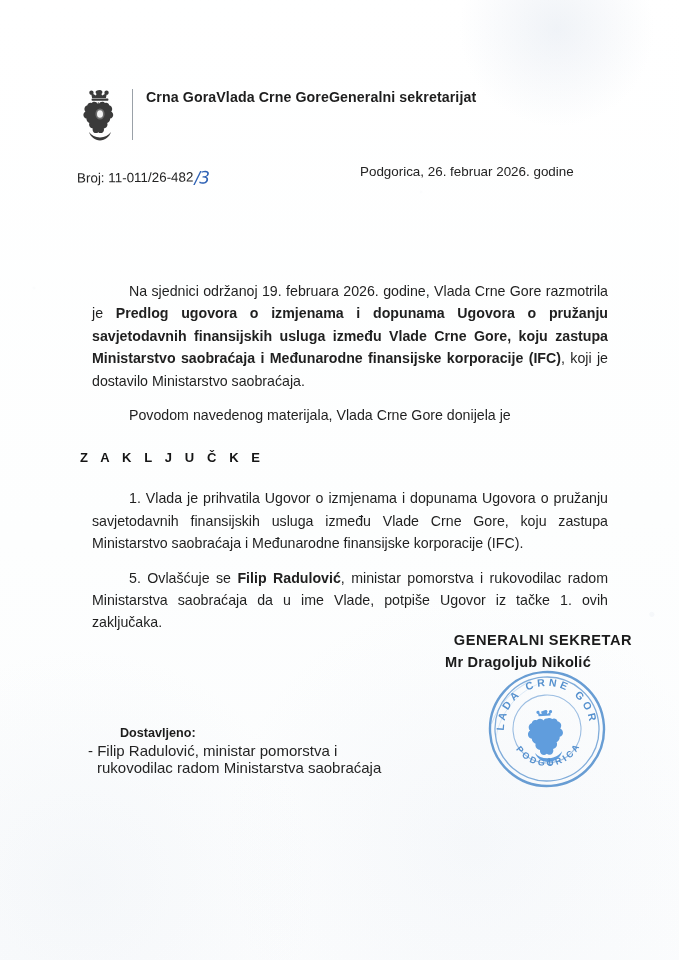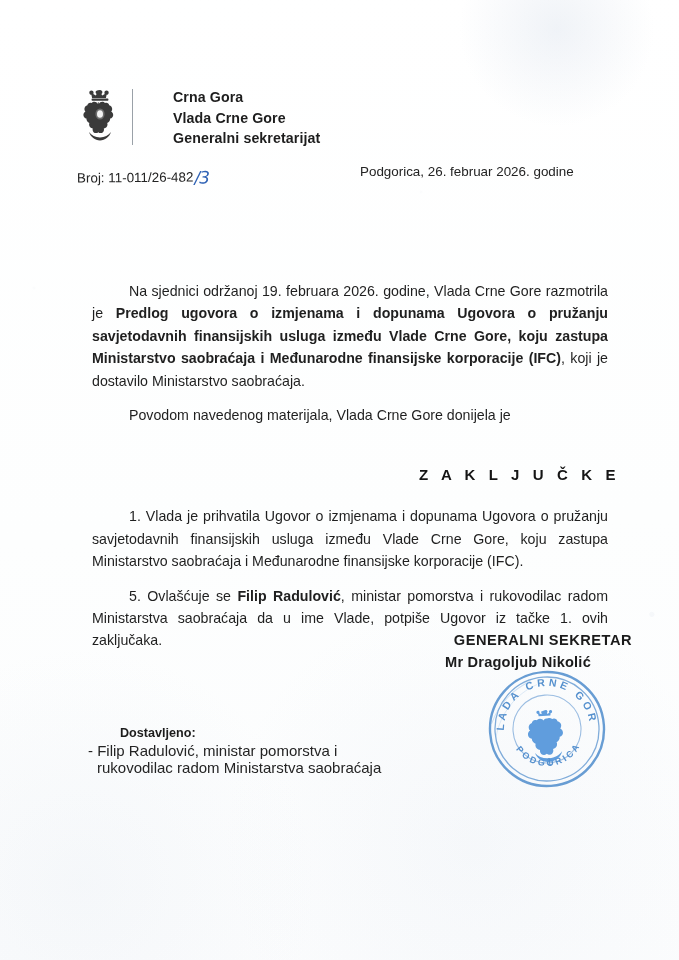--- a/index.html
+++ b/index.html
@@ -54,24 +54,23 @@
   }
   .crest svg { display: block; }
   .hdr-rule {
     width: 1px;
     align-self: stretch;
     background: #9aa1a8;
     margin: 3px 13px 4px 8px;
   }
   .hdr-lines {
     display: flex;
-    flex-direction: column;
+    flex-direction: row;
     justify-content: center;
     padding-top: 1px;
-    margin-left: 27px;
   }
   .hdr-lines div {
     font-size: 14.2px;
     font-weight: bold;
     line-height: 20.5px;
     letter-spacing: .1px;
     color: #1d1d1d;
     white-space: nowrap;
   }
 
@@ -117,23 +116,23 @@
     line-height: 22.4px;
     text-align: justify;
     text-justify: inter-word;
     text-indent: 37px;
     color: #1f1f1f;
   }
   p.para b { font-weight: bold; }
   p.tight { text-indent: 37px; }
 
   .zakljucke {
-    margin: 40px 0 22px 0;
-    text-align: right;
-    font-size: 15px;
+    margin: 24px 0 22px 0;
+    text-align: left;
+    font-size: 13px;
     font-weight: bold;
     letter-spacing: 4.6px;
     color: #151515;
   }
 
   .item { margin-top: 0; }
 
   
   .sig {
     position: absolute;

